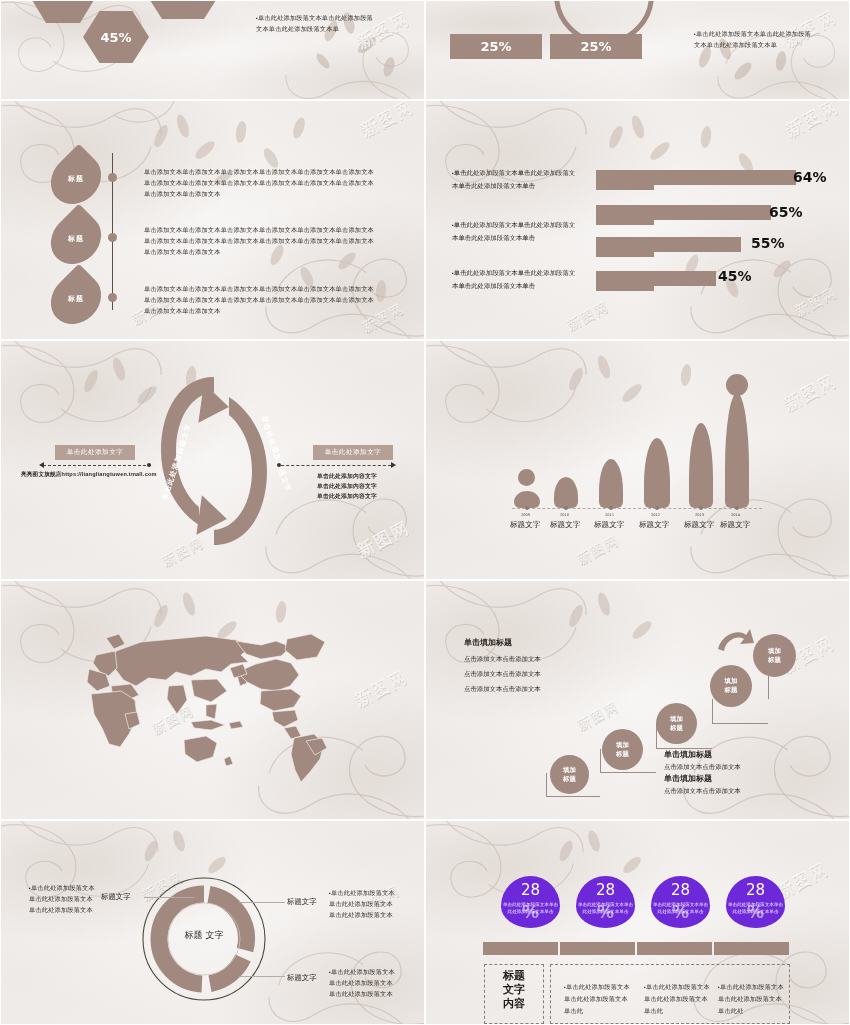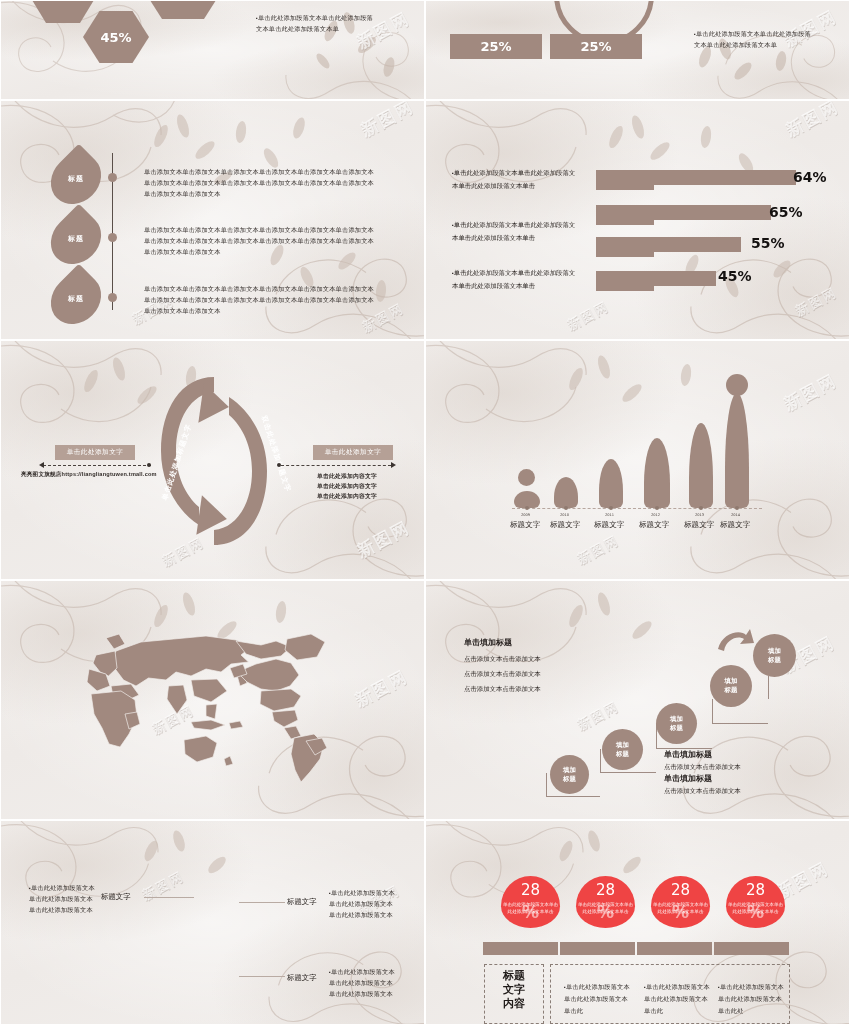--- a/index.html
+++ b/index.html
@@ -134,21 +134,21 @@
   }
   .stair-path{position:absolute;border-left:1.4px solid #9f8c84;border-bottom:1.4px solid #9f8c84;}
 
   
   .donut-wrap{position:absolute;}
   .leader{position:absolute;height:1px;background:#b9aba3;}
   .lbl{position:absolute;font-size:7.4px;color:#2b2522;font-family:"DejaVu Sans",sans-serif;white-space:nowrap;}
 
   
   .card28{
-    position:absolute;background:#ef4444;
+    position:absolute;background:#6d28d9;
     border-radius:50% 50% 50% 50% / 58% 58% 42% 42%;
     display:flex;flex-direction:column;align-items:center;
     padding-top:5px;
   }
   .card28 .num{font-size:15px;color:#fff;font-family:"DejaVu Sans",sans-serif;}
   .card28 .sub{font-size:4.6px;color:#fff;line-height:1.55;text-align:center;margin-top:2px;opacity:.95;}
   .card28 .pctbig{
     position:absolute;left:0;right:0;top:26px;
     font-size:17px;color:rgba(255,255,255,.55);font-weight:700;text-align:center;
     font-family:"DejaVu Sans",sans-serif;
@@ -658,20 +658,32 @@
           <g fill="#c9bab0">
             <ellipse cx="30" cy="26" rx="5" ry="11" transform="rotate(25 30 26)"></ellipse>
             <ellipse cx="58" cy="16" rx="5" ry="11" transform="rotate(-18 58 16)"></ellipse>
             <ellipse cx="96" cy="40" rx="5" ry="11" transform="rotate(48 96 40)"></ellipse>
           </g>
         </svg>
       <div class="wm small" style="left:140px;top:56px;">新图网</div>
       <div class="wm small" style="right:22px;top:70px;">新图网</div>
     </div>
     <div class="content">
+      <div class="donut-wrap" style="left:140px;top:55px;">
+        <svg width="126" height="126" viewBox="0 0 126 126">
+          <circle cx="63" cy="63" r="61" fill="none" stroke="#4a4a38" stroke-width="1.1"></circle>
+          <g fill="none" stroke="#a1897f" stroke-width="17">
+            <path d="M63 18 A45 45 0 0 0 63 108" stroke-dasharray="139 180"></path>
+            <path d="M68 18.3 A45 45 0 0 1 104 74"></path>
+            <path d="M102 82 A45 45 0 0 1 69 107.6"></path>
+          </g>
+          <circle cx="63" cy="63" r="36" fill="none" stroke="#cfc3bc" stroke-width=".8"></circle>
+        </svg>
+        <div style="position:absolute;left:0;top:53px;width:126px;text-align:center;font-size:9px;color:#2b2522;font-family:'DejaVu Sans',sans-serif;">标题 文字</div>
+      </div>
 
       <div class="lbl" style="left:100px;top:71px;">标题文字</div>
       <div class="leader" style="left:143px;top:76px;width:50px;"></div>
       <div style="position:absolute;left:28px;top:62px;width:80px;">
         <div class="body-txt"><span style="font-size:5px">▪</span><span>单击此处添加段落文本</span></div>
         <div class="body-txt">单击此处添加段落文本</div>
         <div class="body-txt">单击此处添加段落文本</div>
       </div>
 
       <div class="lbl" style="left:286px;top:76px;">标题文字</div>

